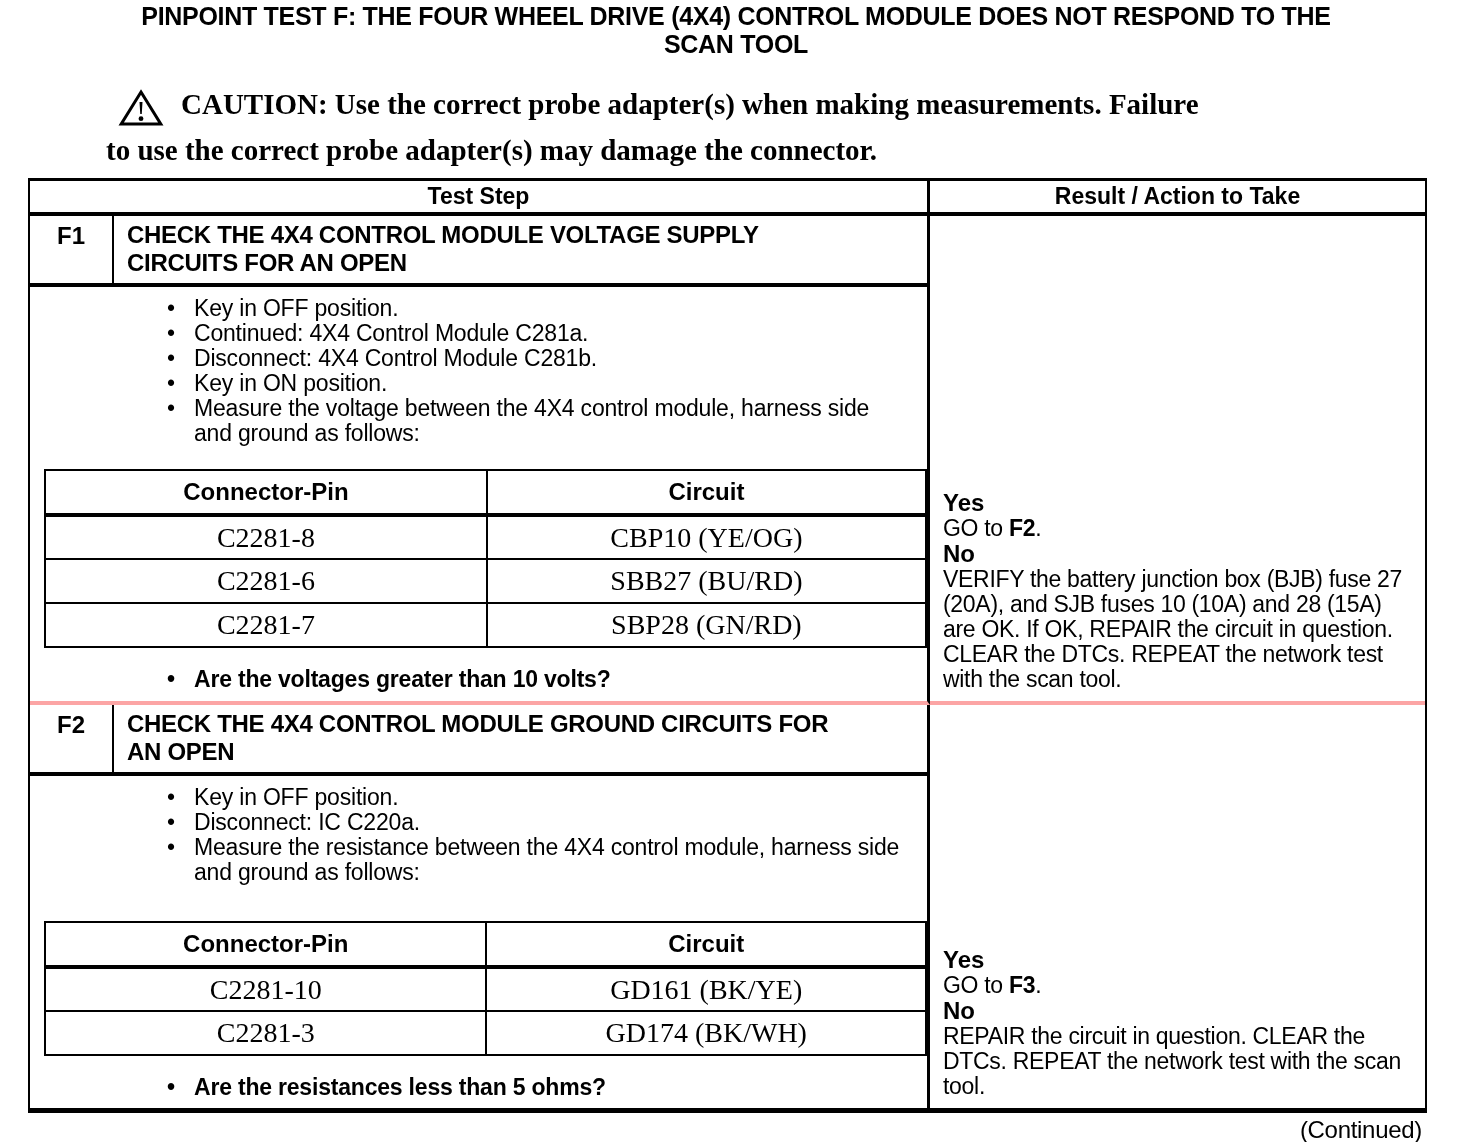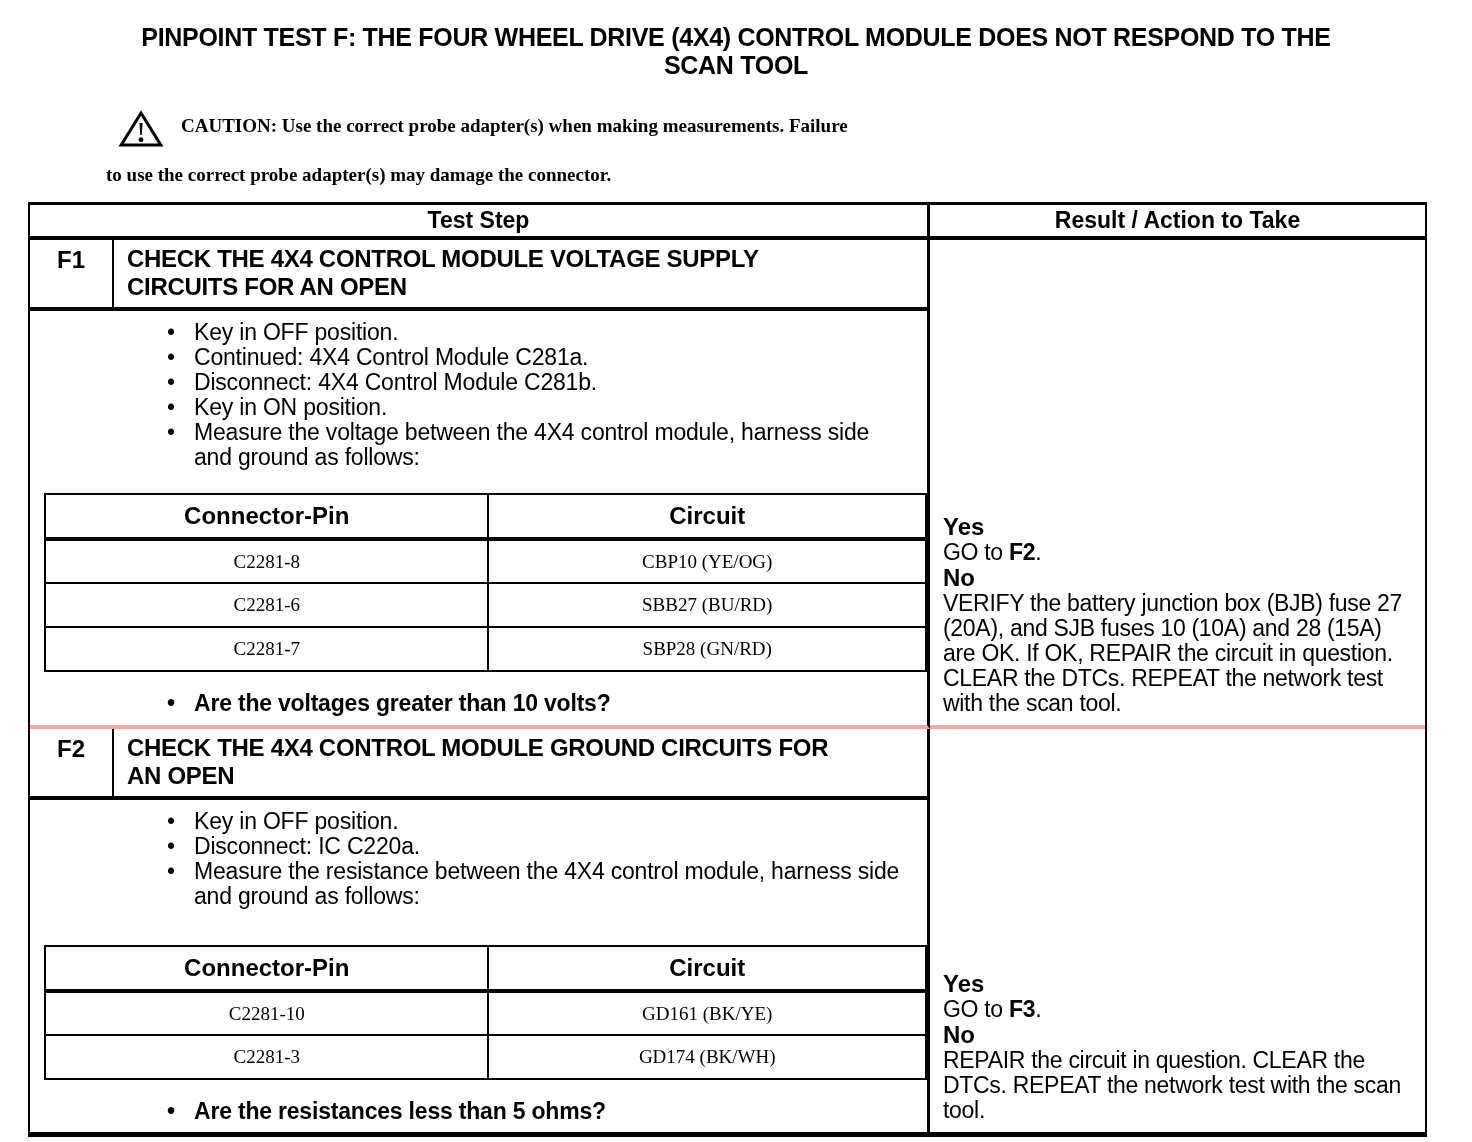--- a/index.html
+++ b/index.html
@@ -7,34 +7,34 @@
   body {
     width: 1472px; height: 1142px;
     font-family: "Liberation Sans", sans-serif;
     color: #000000;
     overflow: hidden;
   }
   .page { width: 1472px; height: 1142px; position: relative; }
 
   
   .page-title {
-    padding-top: 23px;
+    padding-top: 2px;
     text-align: center;
     font-weight: bold;
     font-size: 25px;
     line-height: 28px;
     letter-spacing: -0.3px;
   }
 
   
   .caution {
     margin: 30px 140px 0 106px;
     font-family: "Liberation Serif", serif;
     font-weight: bold;
-    font-size: 19px;
+    font-size: 29px;
     line-height: 33px;
   }
   .caution-line1 { display: flex; align-items: flex-start; }
   .caution-icon { flex: 0 0 auto; margin: 1px 17px 0 12px; }
 
   
   .doc-table {
     display: inline-grid;
     grid-template-columns: 900px 495px;
     grid-template-rows: 35px 489px 403px;
@@ -93,21 +93,21 @@
   }
   .pin-table th, .pin-table td { border: 2px solid #000; text-align: center; }
   .pin-table th {
     width: 484px; height: 45px;
     font-size: 24px; font-weight: bold;
     border-bottom: 4px solid #000;
   }
   .pin-table td {
     height: 44px;
     font-family: "Liberation Serif", serif;
-    font-size: 19px; font-weight: normal;
+    font-size: 28px; font-weight: normal;
   }
   .pin-table.mt-lg { margin-top: 36px; }
 
   
   .res-label { font-weight: bold; font-size: 24px; line-height: 26px; }
   .res-label.no-label { }
   .res-line, .res-para { font-size: 23px; line-height: 25px; letter-spacing: -0.3px; }
   .res-line .go-target { font-weight: bold; }
 
   

